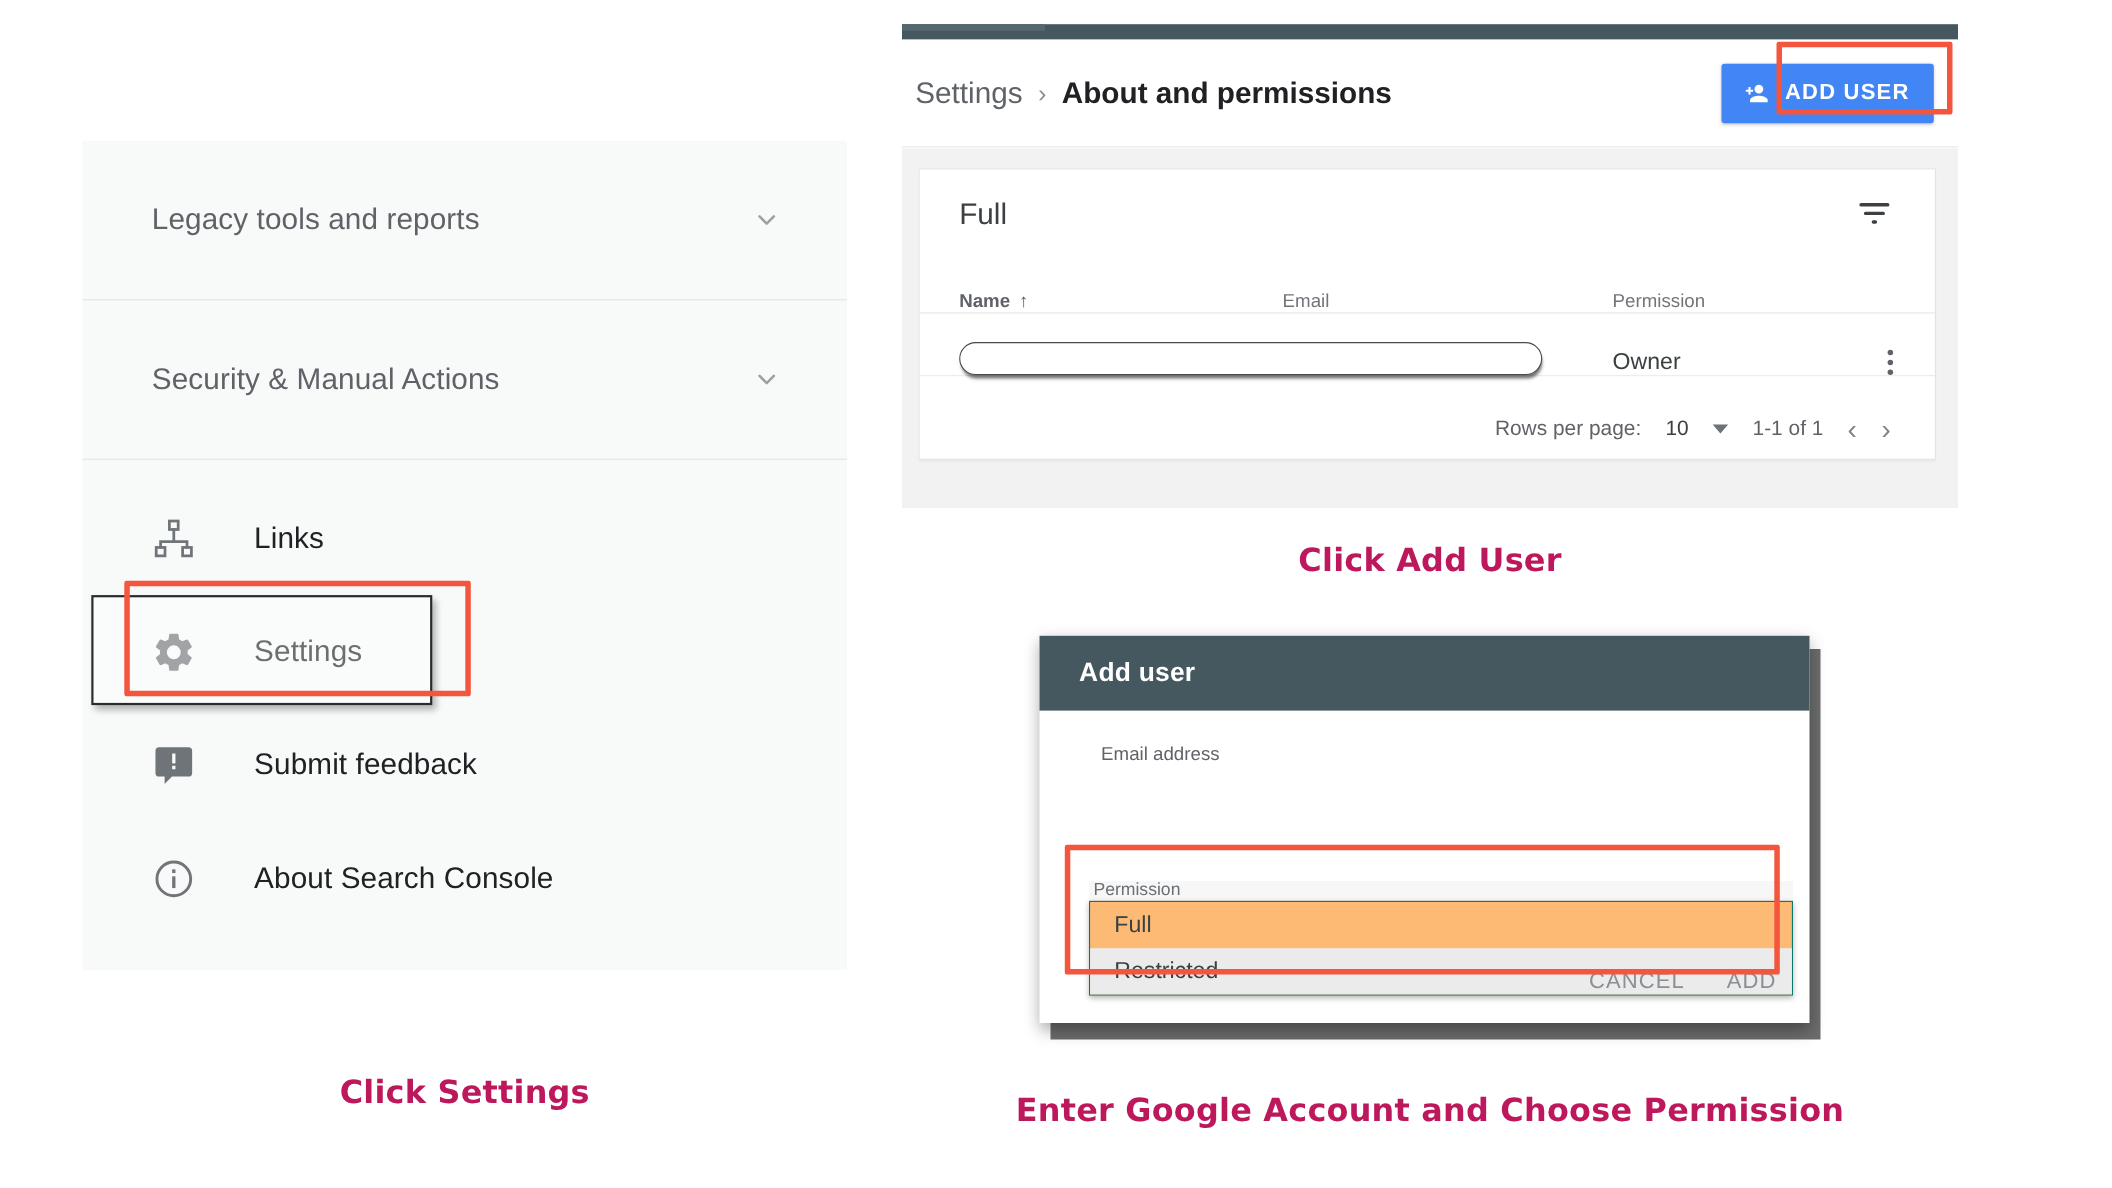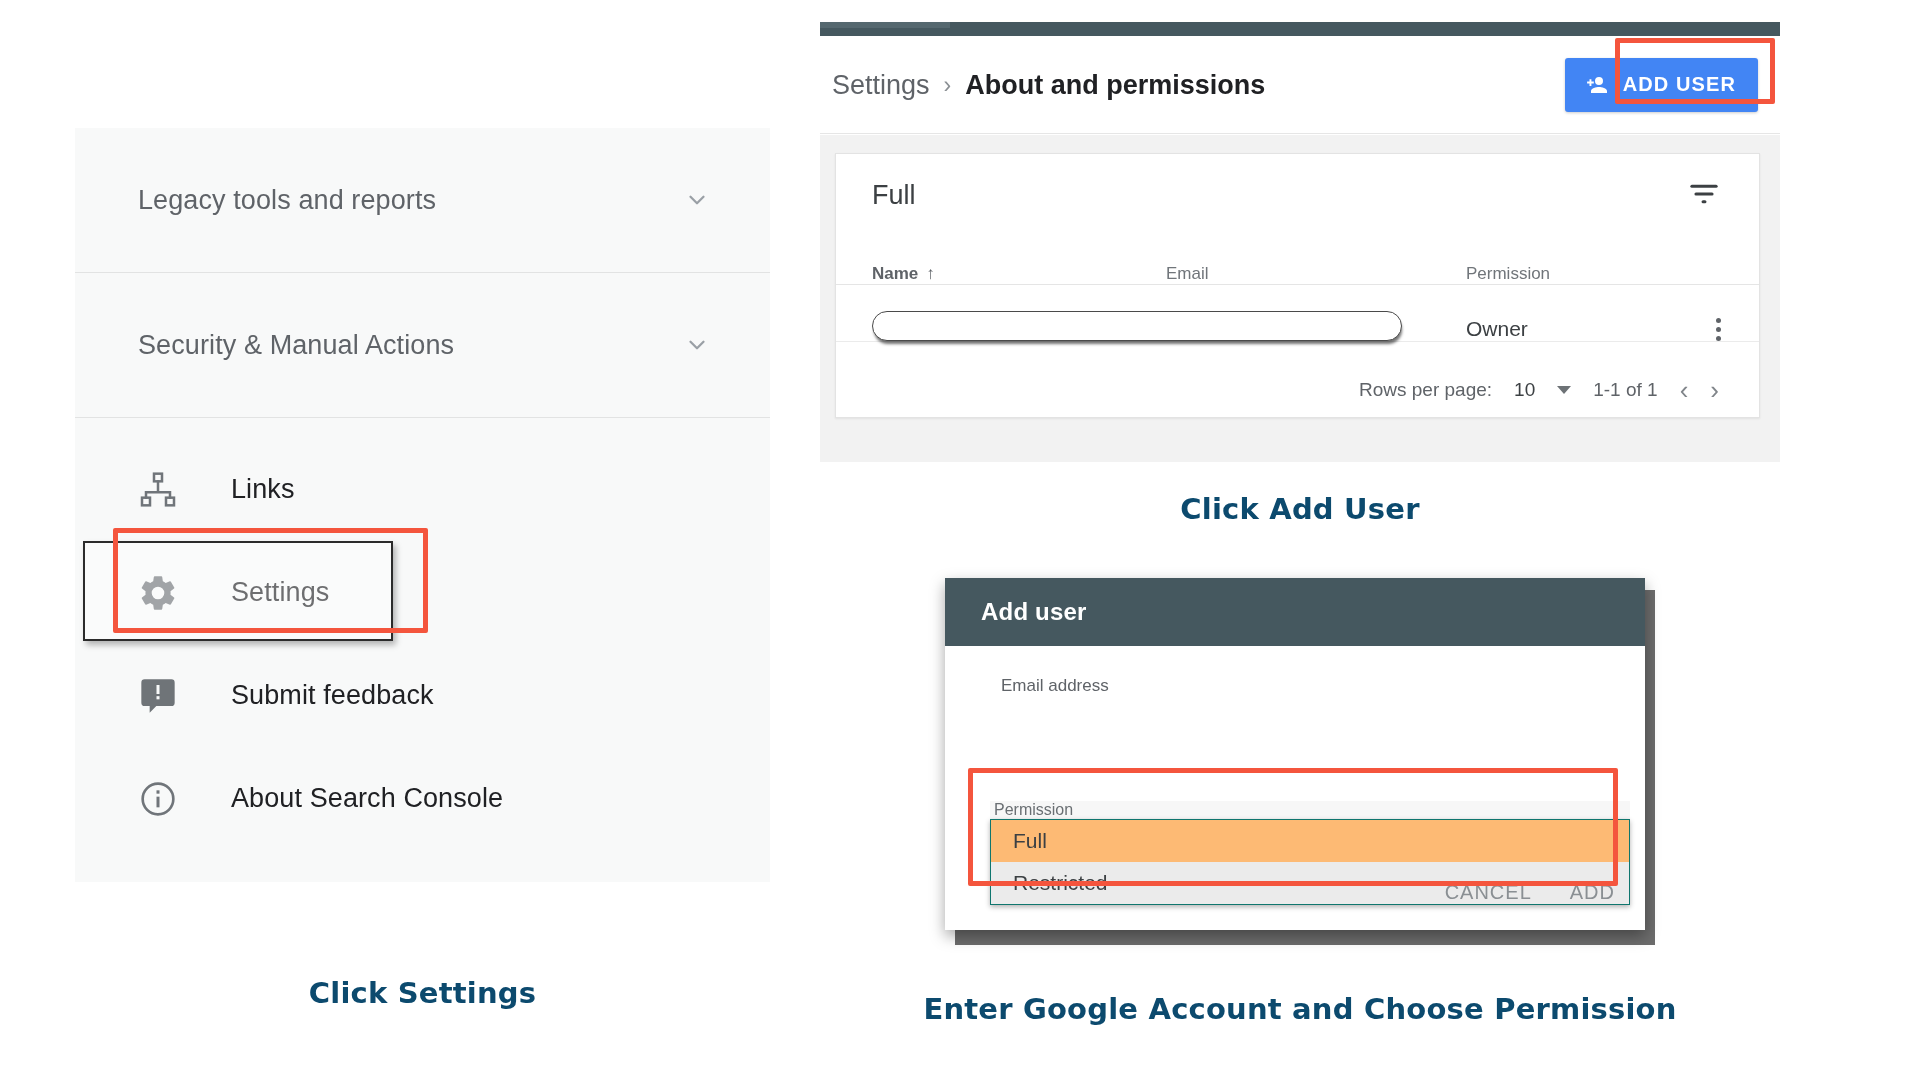--- a/index.html
+++ b/index.html
@@ -15,21 +15,21 @@
     overflow: hidden;
     font-family: "Liberation Sans", sans-serif;
     -webkit-font-smoothing: antialiased;
   }
 
   .caption {
     position: absolute;
     font-family: "DejaVu Sans", sans-serif;
     font-weight: bold;
     font-size: 29px;
-    color: #0c4a6e;
+    color: #be185d;
     letter-spacing: .2px;
     white-space: nowrap;
     text-align: center;
   }
 
   
   .hl {
     position: absolute;
     border: 5px solid #f4553d;
     box-sizing: border-box;

